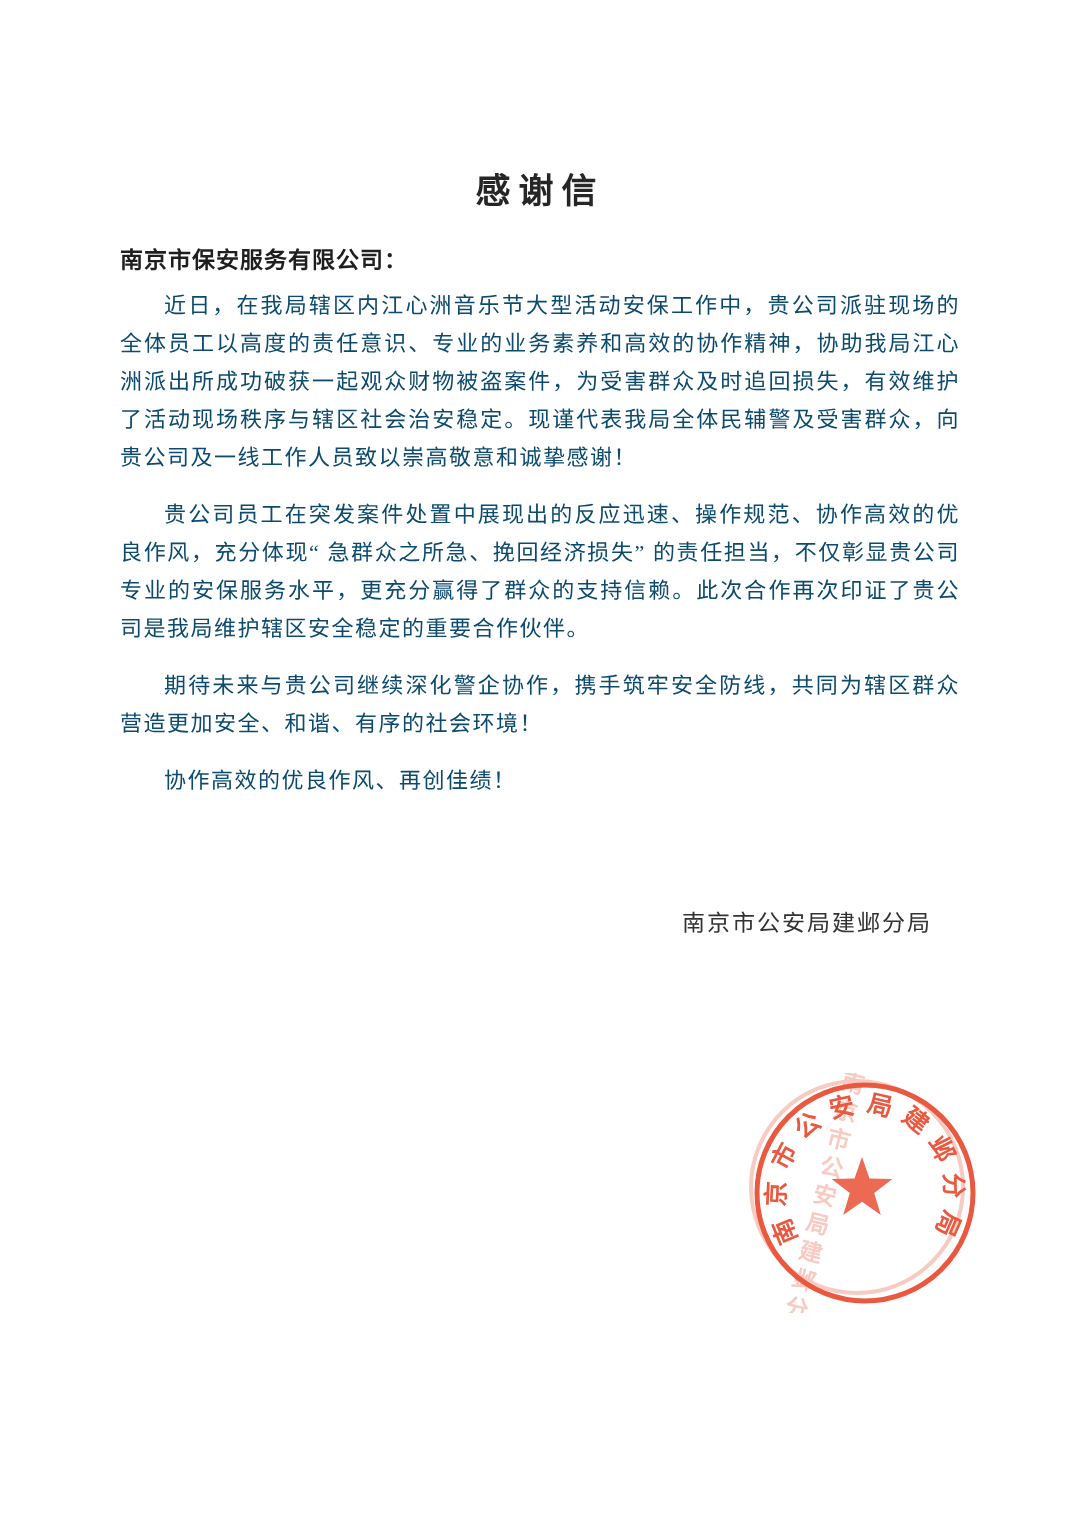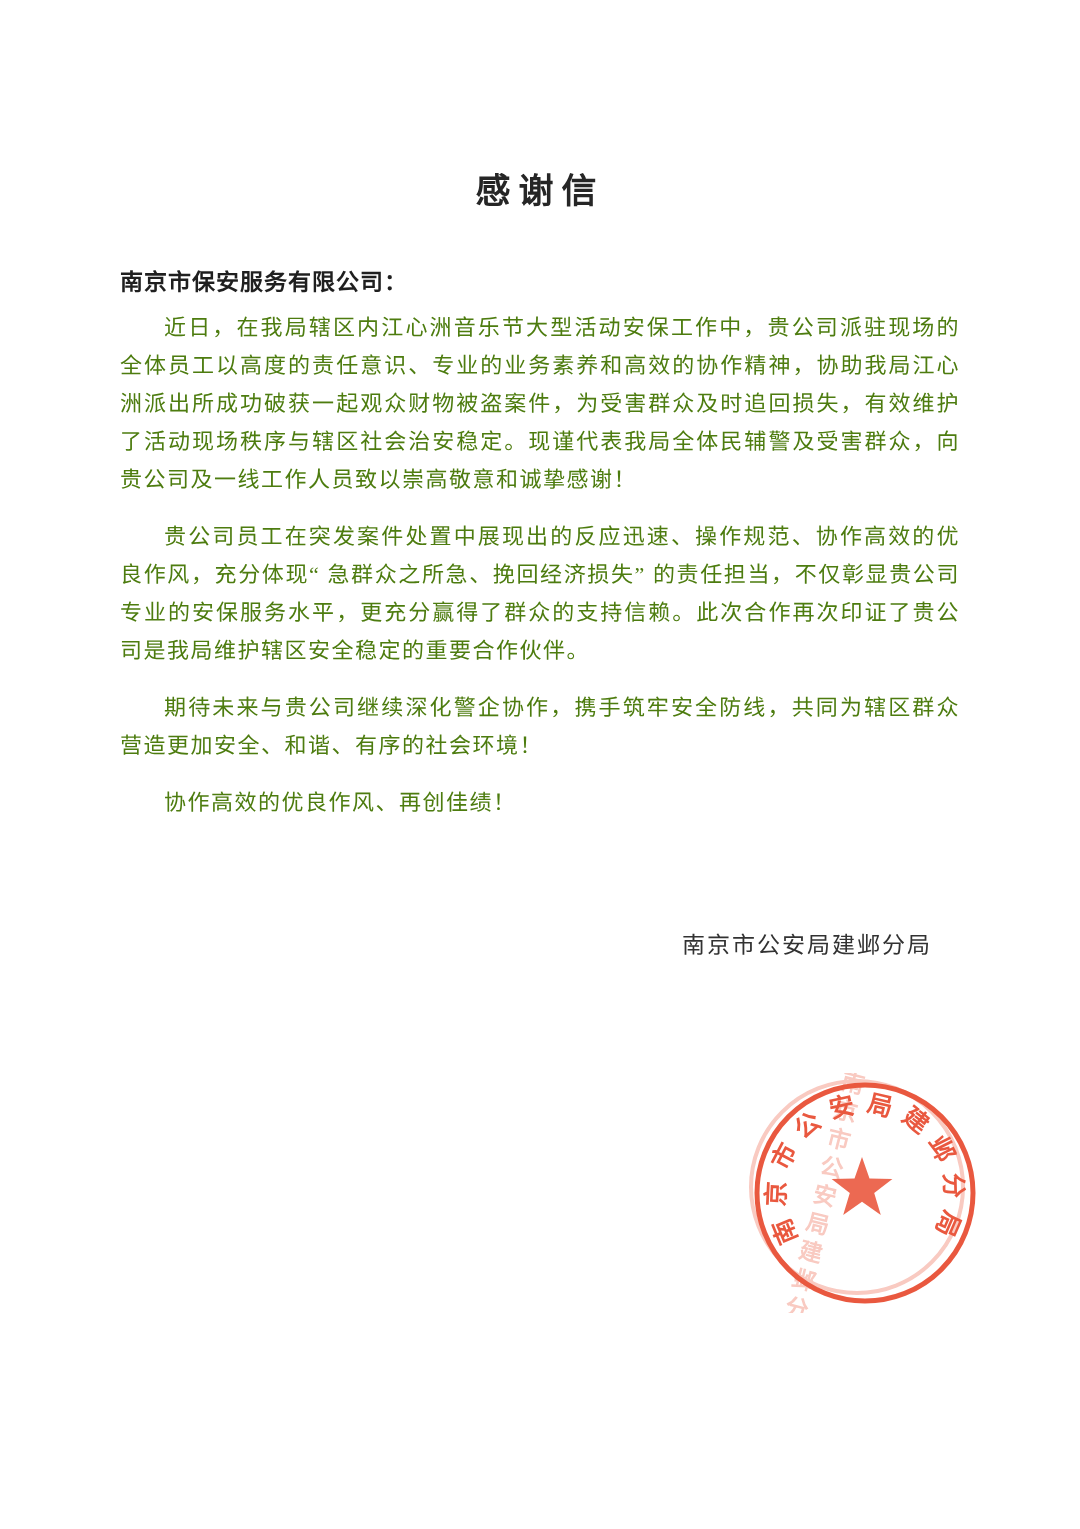--- a/index.html
+++ b/index.html
@@ -12,42 +12,42 @@
     width: 1080px;
     height: 1529px;
     box-sizing: border-box;
     background: #ffffff;
     padding: 162px 120px 0 120px;
     font-family: "Liberation Serif", "DejaVu Serif", serif;
     color: #3a3a3a;
     overflow: hidden;
   }
   .letter-title {
-    margin: 0 0 50px 0;
+    margin: 0 0 28px 0;
     text-align: center;
     font-size: 35px;
     font-weight: 700;
     letter-spacing: 8px;
     color: #262626;
   }
   .salutation {
     margin: 10px 0 12px 0;
     font-size: 23px;
     font-weight: 700;
     color: #1f1f1f;
     letter-spacing: 1px;
   }
   .body-paragraph {
     margin: 0 0 19px 0;
     font-size: 22px;
     line-height: 38px;
     text-indent: 2em;
     text-align: justify;
     letter-spacing: 1.5px;
-    color: #4d7c0f;
+    color: #0c4a6e;
   }
   .sign-block {
     margin-top: 104px;
     text-align: right;
     padding-right: 28px;
     position: relative;
     z-index: 1;
   }
   .signature-line {
     font-size: 23px;

